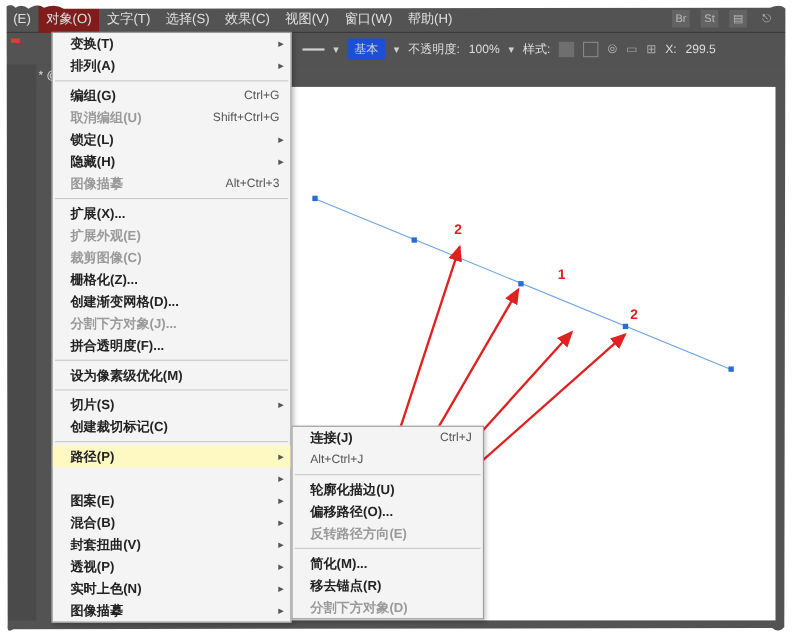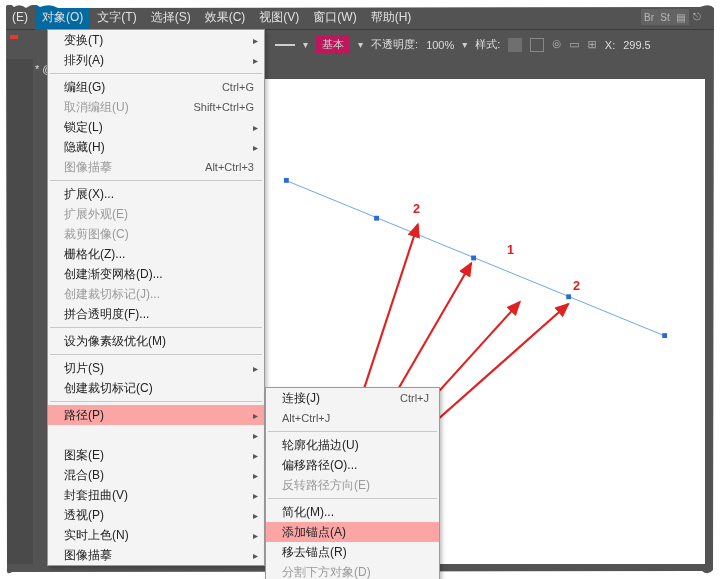--- a/index.html
+++ b/index.html
@@ -1,35 +1,35 @@
 <!DOCTYPE html>
 <html><head>
 <meta charset="utf-8">
 <style>
   * { margin: 0; padding: 0; box-sizing: border-box; font-family: "Microsoft YaHei", "SimSun", sans-serif; }
   body { background: #f0f0f0; width: 720px; height: 579px; overflow: hidden; position: relative; }
   .app { position: absolute; top: 5px; left: 5px; right: 5px; bottom: 5px; background: #535353; }
   .menubar { display: flex; align-items: center; height: 24px; background: #535353; color: #e0e0e0; font-size: 12px; }
   .menubar .menu-item { padding: 4px 7px; cursor: default; }
-  .menubar .menu-item.active { background: #0369a1; }
-  .menubar .icon-group { margin-left: auto; display: flex; padding-right: 10px; align-items:center; }
+  .menubar .menu-item.active { background: #7f1d1d; }
+  .menubar .icon-group { margin-left: auto; display: flex; gap: 10px; padding-right: 10px; align-items:center; }
   .menubar .tiny-icon { width:16px; height:16px; display:inline-flex; align-items:center; justify-content:center; opacity:0.7; font-size:10px; background:#6a6a6a; }
   .toolbar { display:flex; align-items:center; height:30px; background:#535353; border-top:1px solid #3a3a3a; color:#cfcfcf; font-size:11px; padding-left:270px; gap:8px;}
   .toolbar .dash { width:20px; height:2px; background:#cfcfcf;}
-  .toolbar .chip { background:#be185d; padding:2px 6px; }
+  .toolbar .chip { background:#1d4ed8; padding:2px 6px; }
   .toolbar .readout { color:#ddd; }
   .doc-tab { height:20px; background:#535353; color:#ddd; font-size:11px; padding-left:30px; display:flex; align-items:center;}
   .canvas { position:absolute; top:74px; left:48px; right:10px; bottom:10px; background:#ffffff; }
   .side-strip { position:absolute; top:54px; left:0; width:28px; bottom:10px; background:#4a4a4a;}
   .red-edge { position:absolute; top:30px; left:5px; width:8px; height:4px; background:#e53935;}
   
   .menu-panel { position:absolute; top:24px; left:42px; width:218px; background:#f4f4f4; border:1px solid #9a9a9a; box-shadow:2px 2px 4px rgba(0,0,0,0.25); font-size:12px; color:#222; z-index:10; }
   .menu-row { display:flex; align-items:center; height:20px; padding:0 10px 0 16px; position:relative; }
-  .menu-row.hover { background:#fca5a5; }
-  .menu-row .label { flex:1; white-space:nowrap; }
+  .menu-row.hover { background:#fef9c3; }
+  .menu-row .label { flex:1; white-space:nowrap;font-weight:bold; }
   .menu-row .shortcut { color:#555; font-size:11px; }
   .menu-row.disabled { color:#9a9a9a; }
   .menu-row .arrow { position:absolute; right:6px; font-size:10px; color:#555;}
   .menu-sep { height:1px; background:#c8c8c8; margin:3px 2px; }
   .submenu { position:absolute; top:382px; left:260px; width:175px; background:#f4f4f4; border:1px solid #9a9a9a; box-shadow:2px 2px 4px rgba(0,0,0,0.25); font-size:12px; color:#222; z-index:11;}
   
   svg.overlay { position:absolute; top:0; left:0; width:100%; height:100%; pointer-events:none; }
   .anchor { fill:#2a6cd6; }
   .pathline { stroke:#6aa3e8; stroke-width:1; fill:none; }
   .arrow-red { stroke:#e12020; stroke-width:2.2; fill:none; }
@@ -151,21 +151,21 @@
       <div class="menu-row disabled">
         <span class="label">裁剪图像(C)</span>
       </div>
       <div class="menu-row">
         <span class="label">栅格化(Z)...</span>
       </div>
       <div class="menu-row">
         <span class="label">创建渐变网格(D)...</span>
       </div>
       <div class="menu-row disabled">
-        <span class="label">创建裁切标记(J)...</span>
+        <span class="label">分割下方对象(J)...</span>
       </div>
       <div class="menu-row">
         <span class="label">拼合透明度(F)...</span>
       </div>
       <div class="menu-sep"></div>
       <div class="menu-row">
         <span class="label">设为像素级优化(M)</span>
       </div>
       <div class="menu-sep"></div>
       <div class="menu-row">
@@ -223,23 +223,20 @@
       </div>
       <div class="menu-row">
         <span class="label">偏移路径(O)...</span>
       </div>
       <div class="menu-row disabled">
         <span class="label">反转路径方向(E)</span>
       </div>
       <div class="menu-sep"></div>
       <div class="menu-row">
         <span class="label">简化(M)...</span>
-      </div>
-      <div class="menu-row hover">
-        <span class="label">添加锚点(A)</span>
       </div>
       <div class="menu-row">
         <span class="label">移去锚点(R)</span>
       </div>
       <div class="menu-row disabled">
         <span class="label">分割下方对象(D)</span>
       </div>
     </div>
 
 </div>

